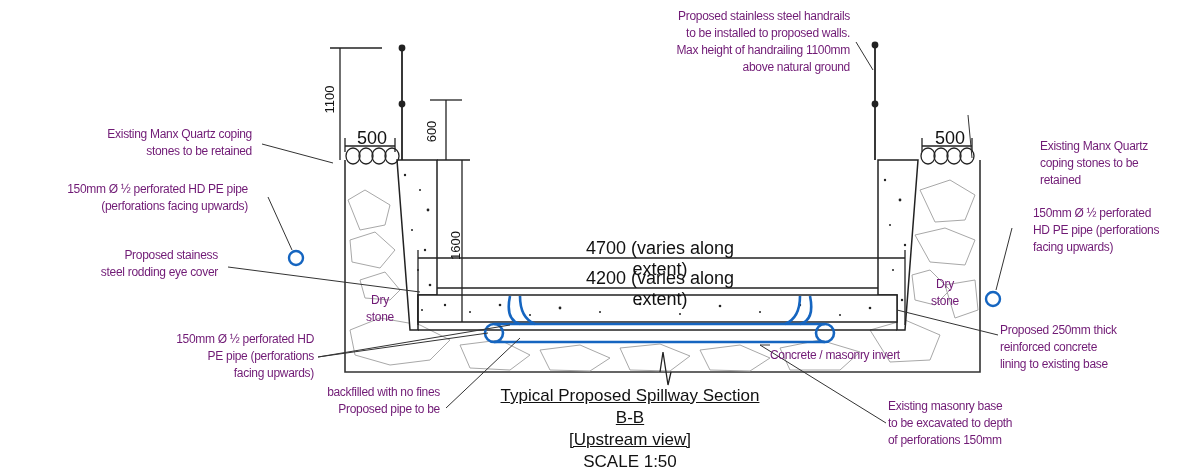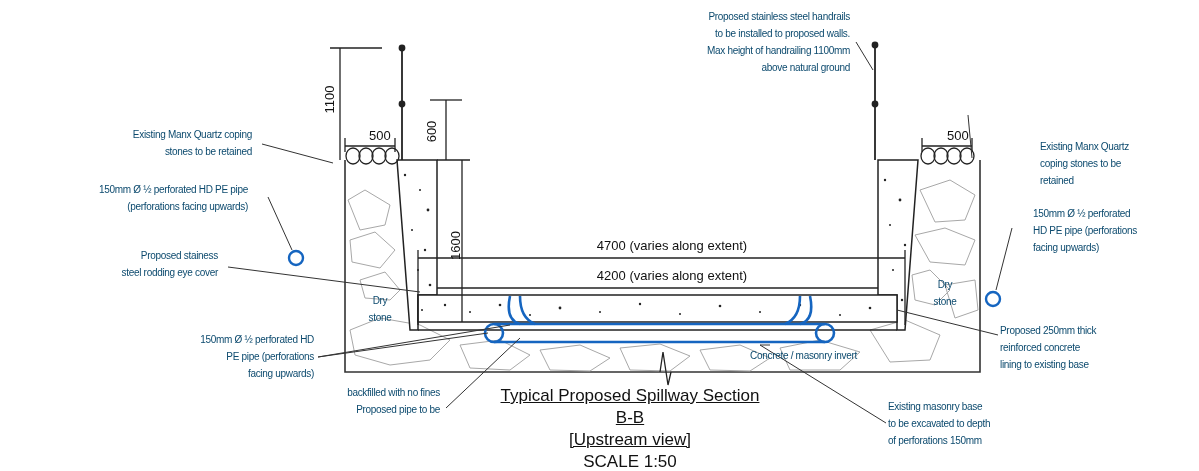--- a/index.html
+++ b/index.html
@@ -1,23 +1,23 @@
 <!DOCTYPE html>
 <html><head>
 <meta charset="utf-8">
 <style>
   html, body { margin: 0; padding: 0; background: #ffffff; }
   body { width: 1199px; height: 471px; position: relative; overflow: hidden;
          font-family: "Liberation Sans", sans-serif; color: #1a1a1a; }
   svg.drawing { position: absolute; left: 0; top: 0; }
-  .lbl { position: absolute; font-size: 10px; line-height: 17px; color: #0c4a6e; letter-spacing: -0.3px; }
+  .lbl { position: absolute; font-size: 12px; line-height: 17px; color: #701a75; letter-spacing: -0.3px; }
   .r { text-align: right; }
   .l { text-align: left; }
   .c { text-align: center; }
-  .dim { position: absolute; font-size: 13px; color: #111; margin-left: 12px; }
+  .dim { position: absolute; font-size: 18px; color: #111; }
   .vdim { position: absolute; font-size: 13px; color: #111; transform: rotate(-90deg); transform-origin: center center; }
   .title { position: absolute; left: 500px; top: 385px; width: 260px; text-align: center;
            font-size: 17px; line-height: 22px; color: #111; }
   .title .u { text-decoration: underline; text-align: center; }
 </style>
 </head>
 <body>
 
 <svg class="drawing" width="1199" height="471" viewBox="0 0 1199 471" xmlns="http://www.w3.org/2000/svg">
 
@@ -225,21 +225,21 @@
   <div>backfilled with no fines</div>
   <div>Proposed pipe to be</div>
 </div>
 
 <div class="lbl l" style="left:888px;top:398px;width:180px;">
   <div>Existing masonry base</div>
   <div>to be excavated to depth</div>
   <div>of perforations 150mm</div>
 </div>
 
-<div class="lbl l" style="left:750px;top:347px;width:160px;">Concrete / masonry invert</div>
+<div class="lbl l" style="left:770px;top:347px;width:160px;">Concrete / masonry invert</div>
 
 <div class="lbl c" style="left:360px;top:292px;width:40px;">
   <div>Dry</div>
   <div>stone</div>
 </div>
 <div class="lbl c" style="left:925px;top:276px;width:40px;">
   <div>Dry</div>
   <div>stone</div>
 </div>
 

